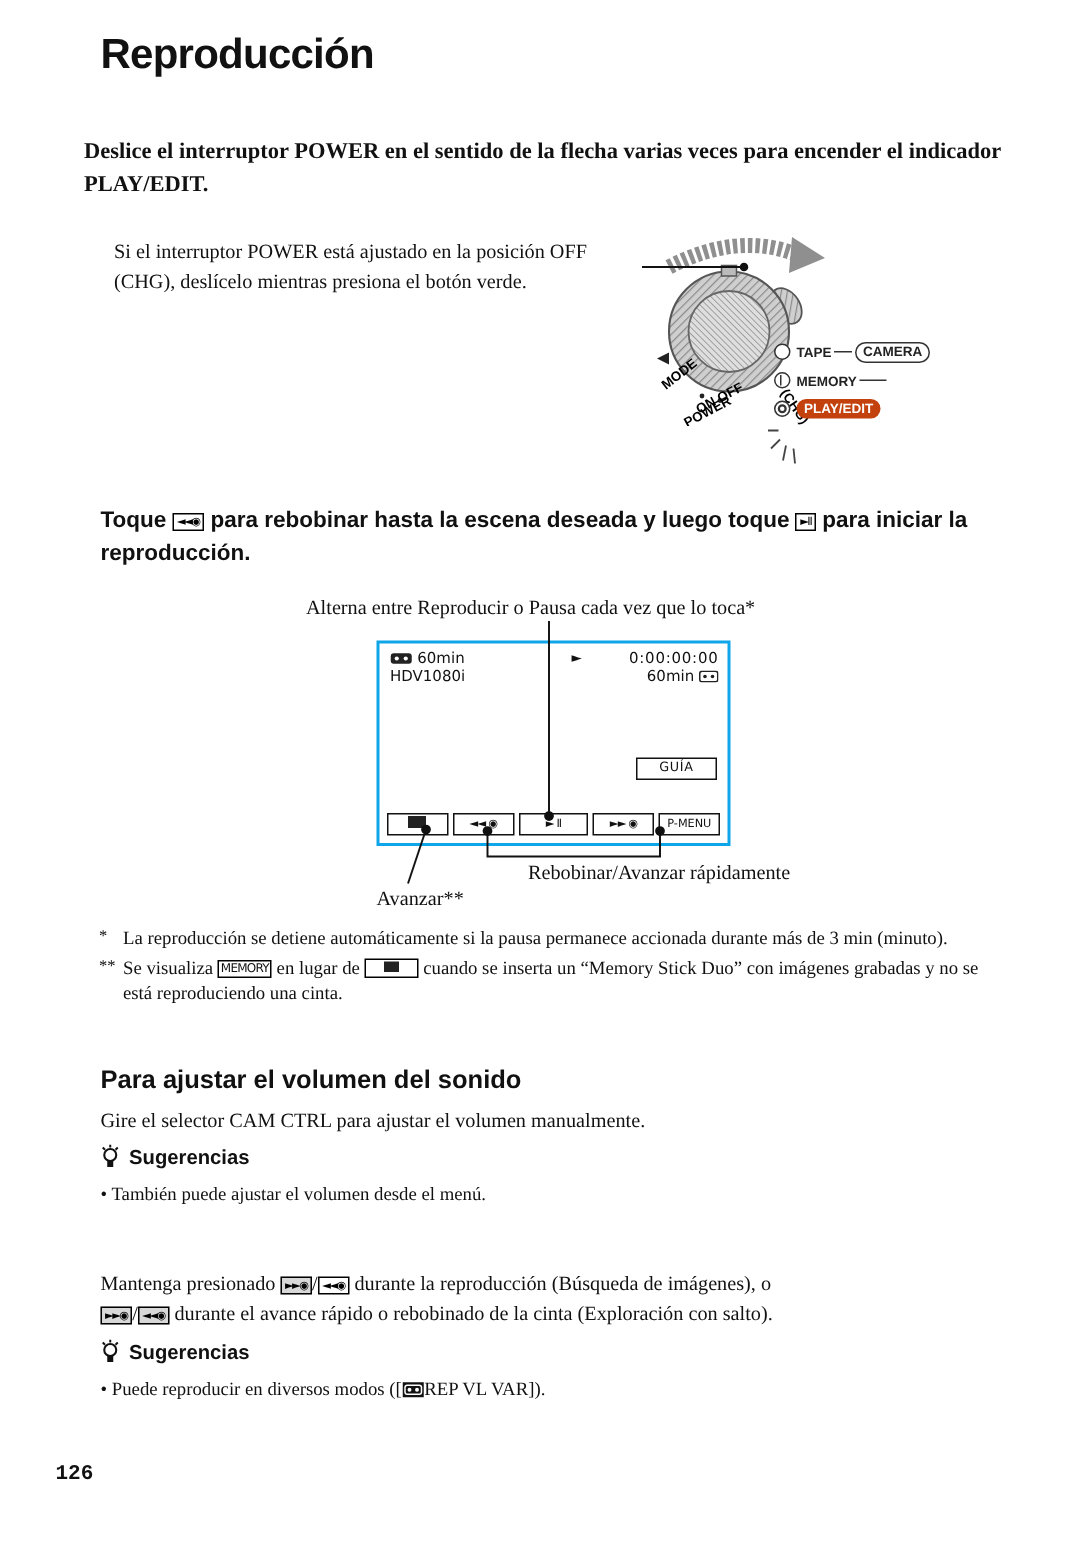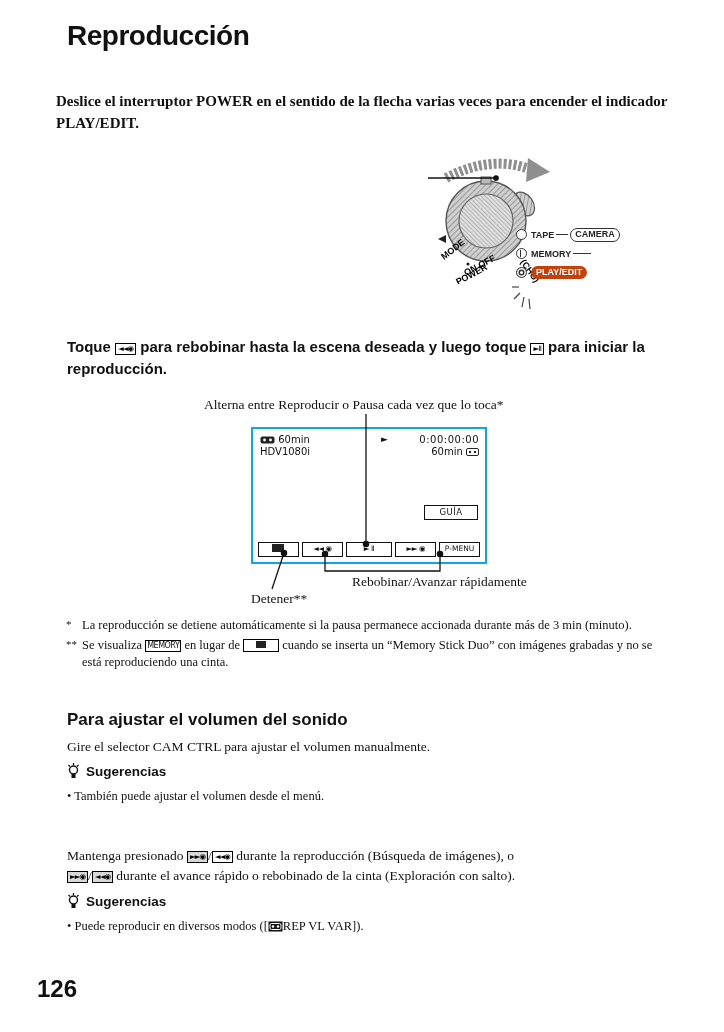--- a/index.html
+++ b/index.html
@@ -71,35 +71,36 @@
   .stop-badge{display:inline-block;border:1px solid #000;width:34px;text-align:center;
       font-size:8px;line-height:11px;vertical-align:1px;}
   .stop-badge span{display:inline-block;width:10px;height:7px;background:#222;}
 
   .h2{position:absolute;font-family:"Liberation Sans",sans-serif;font-weight:bold;font-size:17px;left:67px;}
   .body-text{position:absolute;left:67px;font-size:13.5px;line-height:1.5;width:614px;}
   .tips-title{position:absolute;left:67px;font-family:"Liberation Sans",sans-serif;
       font-weight:bold;font-size:13.5px;display:flex;align-items:center;gap:6px;}
   .tip-item{position:absolute;left:67px;font-size:12.5px;width:610px;}
 
-  .pagenum{position:absolute;left:37px;top:975px;font-family:Liberation Sans, sans-serif;
-      font-weight:bold;font-size:24px;}
+  .pagenum{position:absolute;left:37px;top:975px;font-family:Liberation Mono, monospace;
+      font-weight:bold;font-size:14px;}
 
   svg text{font-family:"Liberation Sans",sans-serif;}
   .overlay{position:absolute;left:0;top:0;pointer-events:none;}
 </style>
 </head>
 <body>
 
 <div class="page">
 
   <div class="title">Reproducción</div>
 
   <div class="step-heading">Deslice el interruptor POWER en el sentido de la flecha varias veces para encender el indicador PLAY/EDIT.</div>
 
+  <div class="note-text">Si el interruptor POWER está ajustado en la posición OFF (CHG), deslícelo mientras presiona el botón verde.</div>
 
   <div class="dial-wrap">
     <svg width="140" height="140" viewBox="0 0 140 140">
       <defs>
         <pattern id="hatch" width="4" height="4" patternUnits="userSpaceOnUse" patternTransform="rotate(45)">
           <rect width="4" height="4" fill="#cfcfcf"></rect>
             <line x1="0" y1="0" x2="0" y2="4" stroke="#8a8a8a" stroke-width="1.6"></line>
         </pattern>
         <pattern id="hatch2" width="3" height="3" patternUnits="userSpaceOnUse" patternTransform="rotate(-45)">
           <rect width="3" height="3" fill="#dedede"></rect>
@@ -200,21 +201,21 @@
       <line x1="366" y1="414" x2="366" y2="544"></line>
         <circle cx="366" cy="544" r="2.6"></circle>
       <circle cx="284" cy="553" r="2.6"></circle>
         <line x1="284" y1="553" x2="272" y2="589"></line>
       <circle cx="325" cy="554" r="2.6"></circle>
         <circle cx="440" cy="554" r="2.6"></circle>
       <polyline points="325,554 325,571 440,571 440,554" fill="none"></polyline>
     </g>
   </svg>
 
-  <div class="callout-stop">Detener**</div>
+  <div class="callout-stop">Avanzar**</div>
   <div class="callout-rw">Rebobinar/Avanzar rápidamente</div>
 
   <div class="footnotes">
     <div class="fn">
       <span class="marker">*</span>
       <span class="txt">La reproducción se detiene automáticamente si la pausa permanece accionada durante más de 3 min (minuto).</span>
     </div>
     <div class="fn">
       <span class="marker">**</span>
       <span class="txt"><span>Se visualiza </span><span class="memory-badge">MEMORY</span><span> en lugar de </span><span class="stop-badge"><span></span></span><span> cuando se inserta un “Memory Stick Duo” con imágenes grabadas y no se está reproduciendo una cinta.</span></span>

